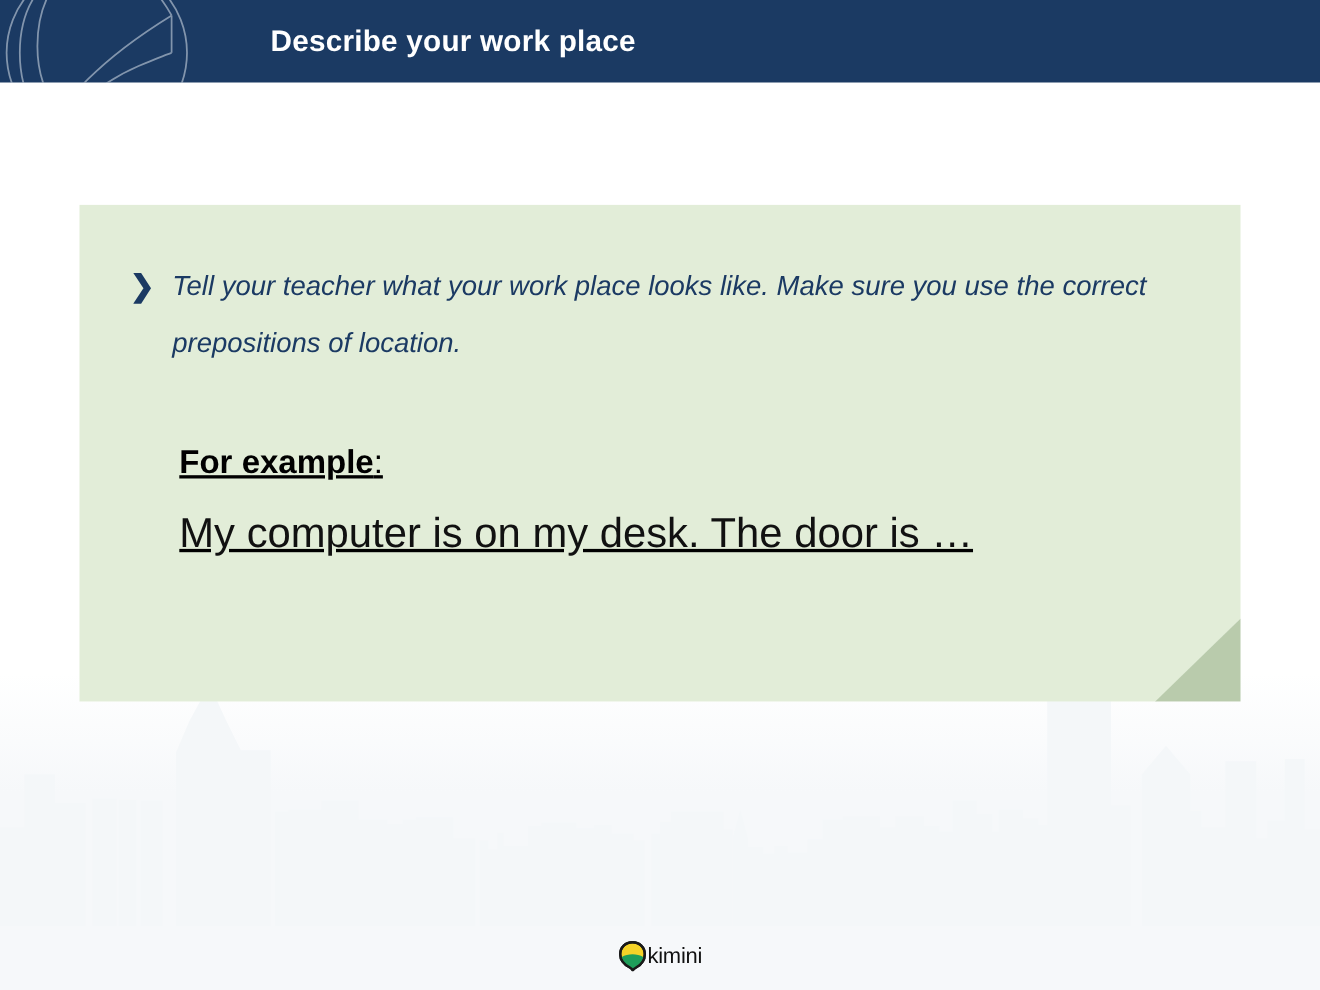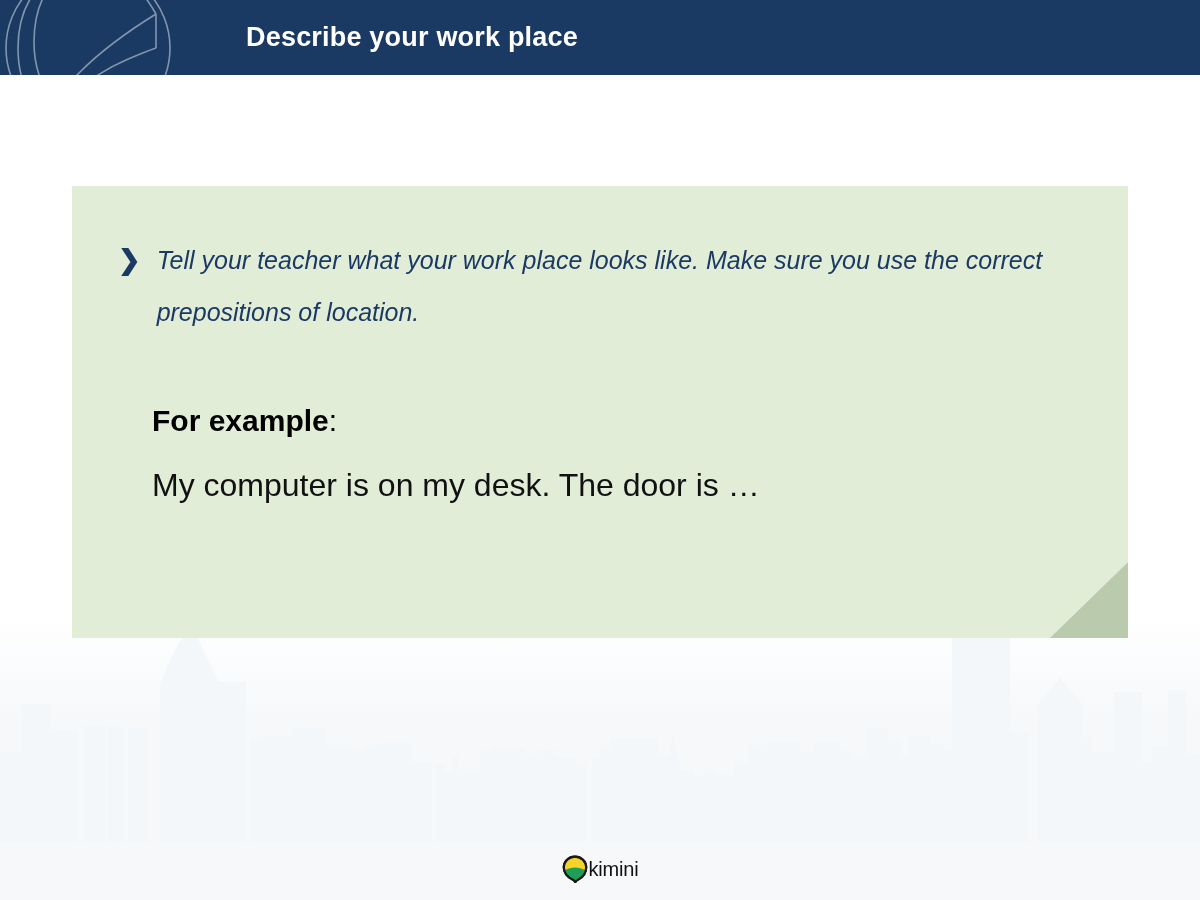--- a/index.html
+++ b/index.html
@@ -120,34 +120,35 @@
     color: #1b3a63;
     font-size: 25px;
     font-style: italic;
     line-height: 52px;
     max-width: 960px;
   }
 
   
   .example-block {
     margin-top: 60px;
-    margin-left: 36px;
+    margin-left: 47px;
+    text-decoration: underline;
   }
   .example-label {
     color: #000000;
     font-size: 30px;
     line-height: 46px;
   }
   .example-label .lbl-strong {
     font-weight: bold;
   }
   .example-sentence {
     margin-top: 18px;
     color: #111111;
-    font-size: 32px;
+    font-size: 38px;
     line-height: 46px;
   }
 
   
   .footer {
     position: absolute;
     left: 0;
     bottom: 0;
     width: 1200px;
     height: 62px;

